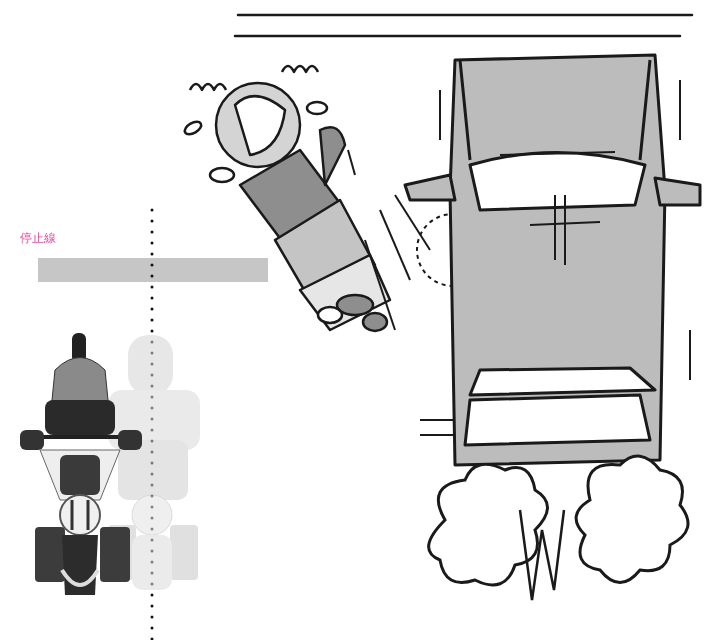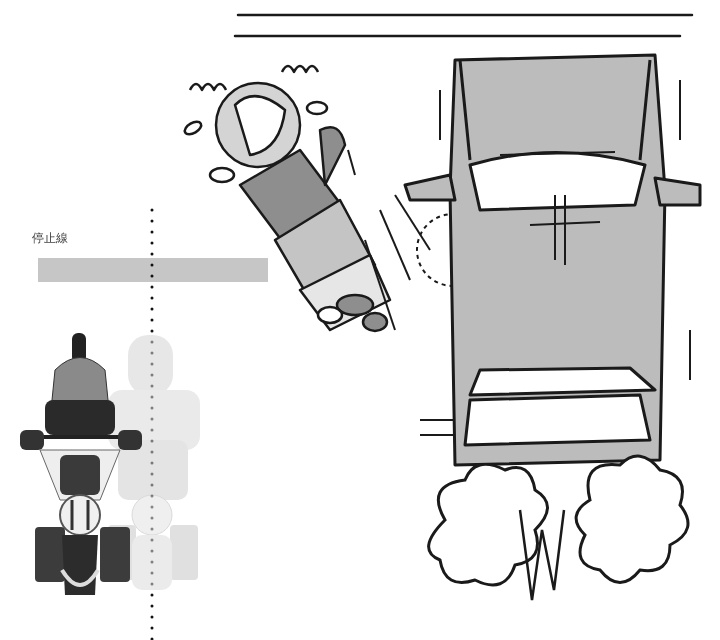--- a/index.html
+++ b/index.html
@@ -1,19 +1,19 @@
 <!DOCTYPE html>
 <html><head>
   <meta charset="utf-8">
   <style>
     html, body { margin: 0; padding: 0; background: #ffffff; }
     body { width: 720px; height: 640px; position: relative; overflow: hidden;
            font-family: "DejaVu Sans", sans-serif; }
     .scene { position: absolute; left: 0; top: 0; width: 720px; height: 640px; }
-    .label { position: absolute; left: 32px; top: 230px; font-size: 12px; color: #404040; }
+    .label { position: absolute; left: 20px; top: 230px; font-size: 12px; color: #ec4899; }
     .stopbar { position: absolute; left: 38px; top: 258px; width: 230px; height: 24px; background: #c6c6c6; }
   </style>
 </head>
 <body>
 
 <div class="stopbar"></div>
 <div class="label">停止線</div>
 
 <svg class="scene" viewBox="0 0 720 640">
 

